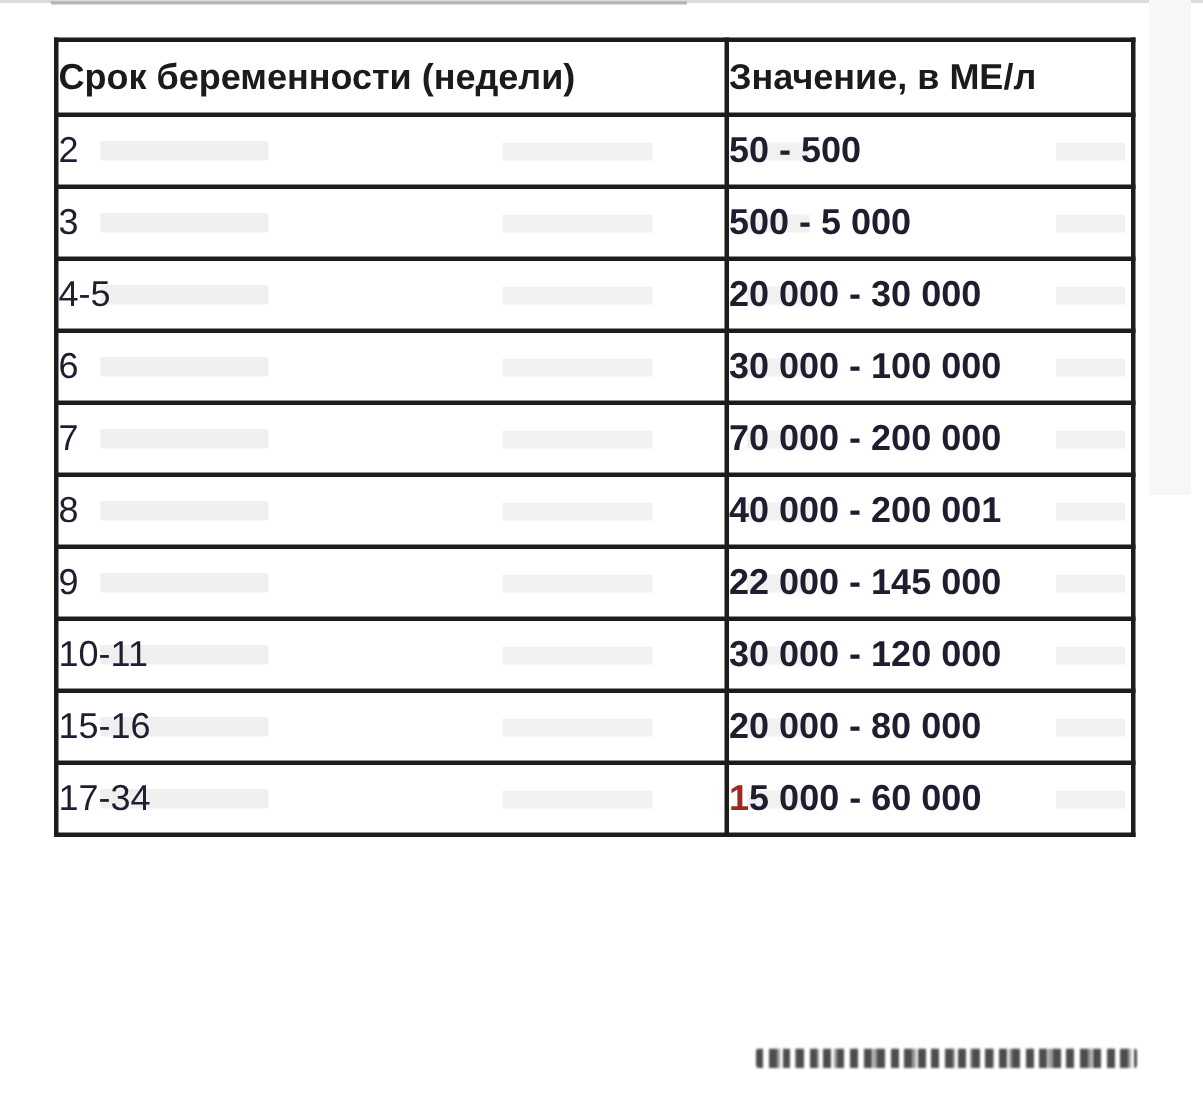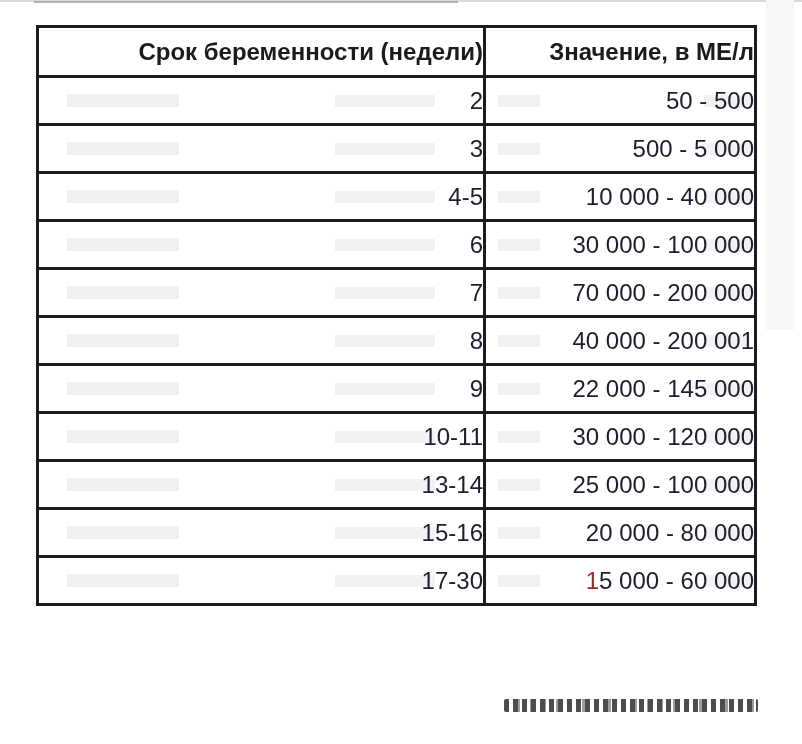--- a/index.html
+++ b/index.html
@@ -26,21 +26,21 @@
   table.hcg{
     position:absolute;left:36px;top:25px;
     width:718px;
     border-collapse:collapse;
     table-layout:fixed;
   }
   col.c-week{width:447px;}
   col.c-value{width:271px;}
   th,td{
     border:3px solid var(--border);
-    text-align:right;
+    text-align:left;
     vertical-align:middle;
     padding:0;
   }
   th{
     height:47px;
     font-size:24px;
     font-weight:bold;
     color:var(--header-text);
   }
   td{
@@ -52,20 +52,21 @@
   
   td.week{
     background:
       linear-gradient(#efefef,#efefef) 28px 50% / 112px 13px no-repeat,
       linear-gradient(#f2f2f2,#f2f2f2) 296px 50% / 100px 12px no-repeat;
   }
   td.value{
     background:
       linear-gradient(#f1f1f1,#f1f1f1) 12px 50% / 42px 12px no-repeat,
       linear-gradient(#f2f2f2,#f2f2f2) 218px 50% / 46px 12px no-repeat;
+    font-weight: bold;
   }
   td .red{color:var(--artifact-red);}
 
   
   .watermark{
     position:absolute;left:504px;top:699px;width:254px;height:13px;
     background:
       repeating-linear-gradient(90deg,#2e2e2e 0px,#2e2e2e 5px,rgba(46,46,46,0) 5px,rgba(46,46,46,0) 9px),
       repeating-linear-gradient(90deg,rgba(46,46,46,.55) 0px,rgba(46,46,46,.55) 3px,rgba(46,46,46,0) 3px,rgba(46,46,46,0) 13px);
     filter:blur(0.7px);
@@ -95,21 +96,21 @@
       <tr>
     <td class="week">2</td>
     <td class="value">50 - 500</td>
   </tr>
       <tr>
     <td class="week">3</td>
     <td class="value">500 - 5 000</td>
   </tr>
       <tr>
     <td class="week">4-5</td>
-    <td class="value">10 000 - 40 000</td>
+    <td class="value">20 000 - 30 000</td>
   </tr>
       <tr>
     <td class="week">6</td>
     <td class="value">30 000 - 100 000</td>
   </tr>
       <tr>
     <td class="week">7</td>
     <td class="value">70 000 - 200 000</td>
   </tr>
       <tr>
@@ -118,27 +119,23 @@
   </tr>
       <tr>
     <td class="week">9</td>
     <td class="value">22 000 - 145 000</td>
   </tr>
       <tr>
     <td class="week">10-11</td>
     <td class="value">30 000 - 120 000</td>
   </tr>
       <tr>
-    <td class="week">13-14</td>
-    <td class="value">25 000 - 100 000</td>
-  </tr>
-      <tr>
     <td class="week">15-16</td>
     <td class="value">20 000 - 80 000</td>
   </tr>
       <tr>
-    <td class="week">17-30</td>
+    <td class="week">17-34</td>
     <td class="value"><span class="red">1</span><span>5</span><span> </span><span>0</span><span>0</span><span>0</span><span> </span><span>-</span><span> </span><span>6</span><span>0</span><span> </span><span>0</span><span>0</span><span>0</span></td>
   </tr>
     </tbody>
 </table>
 
 <div class="watermark"></div>
 
 </body></html>

